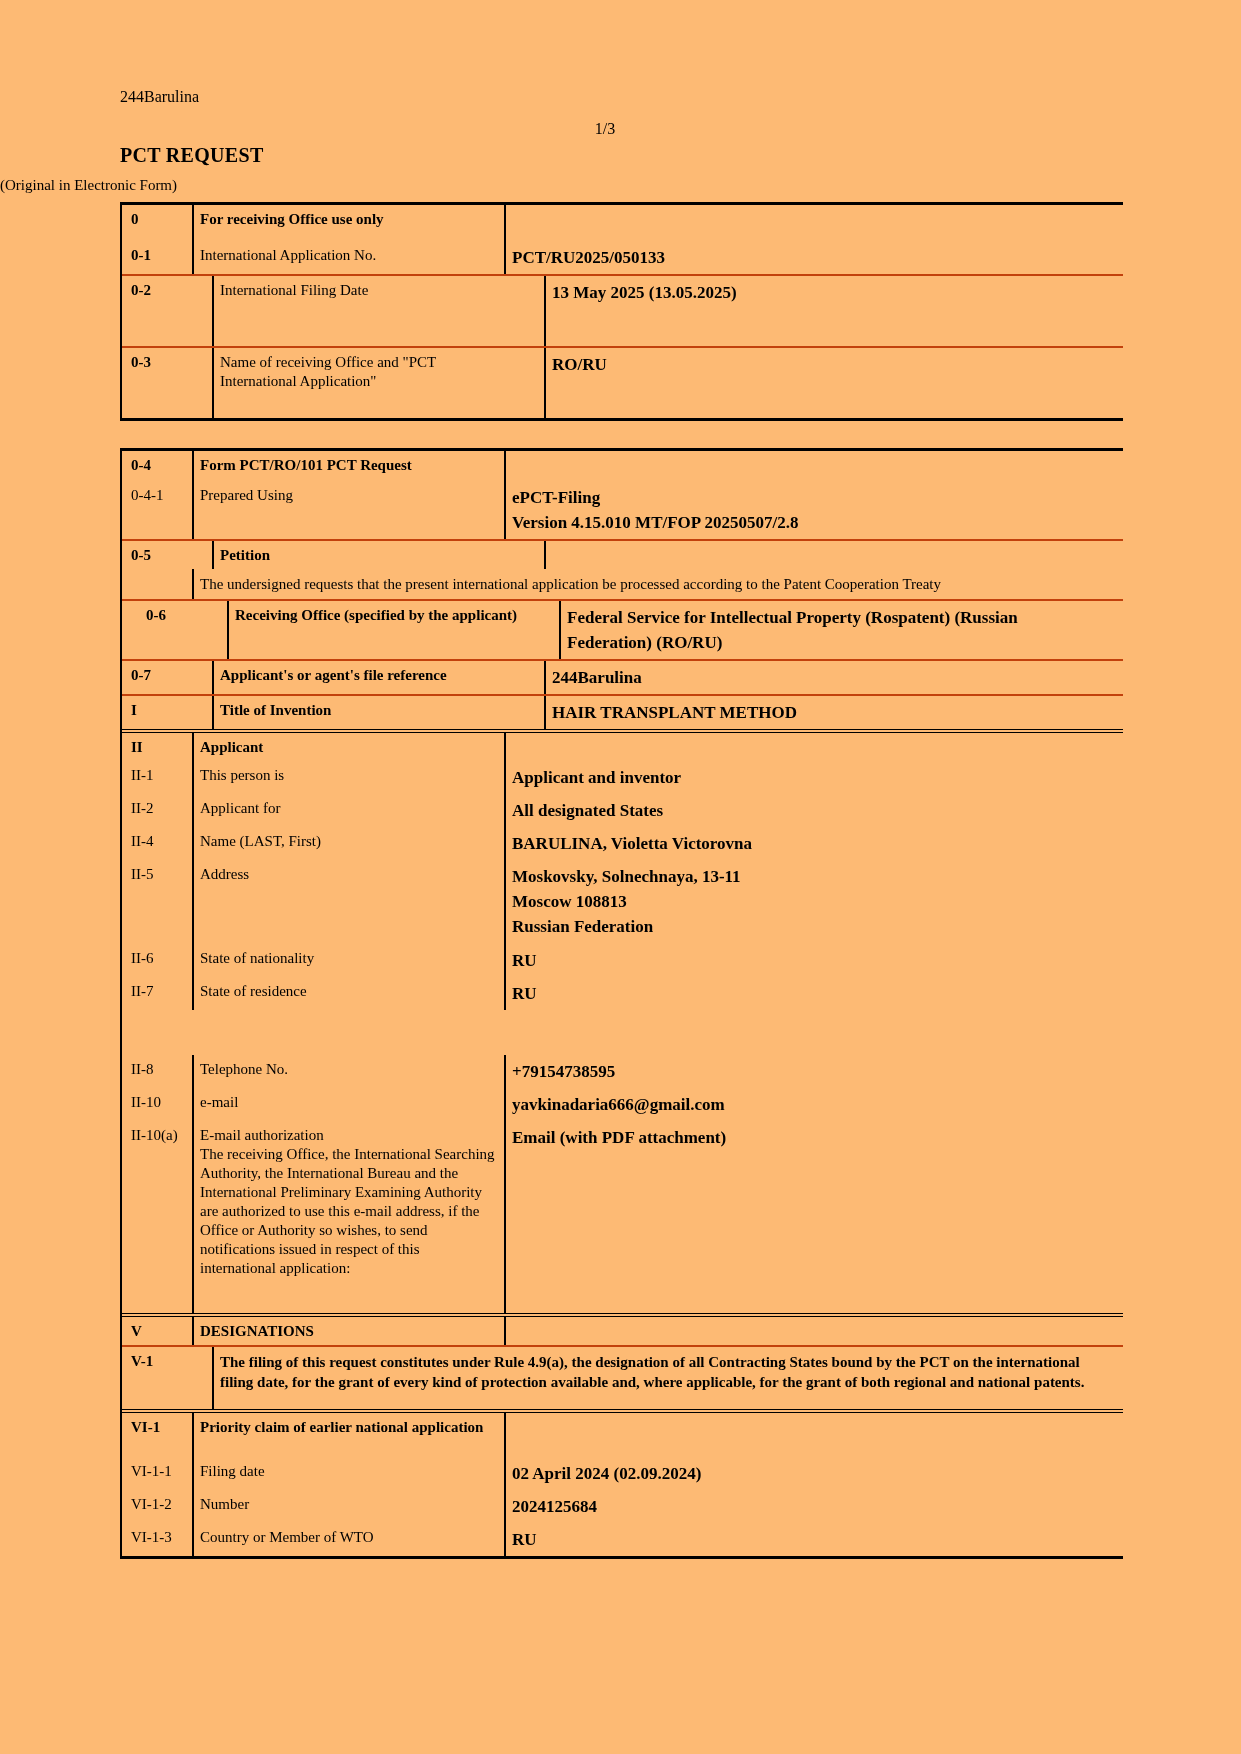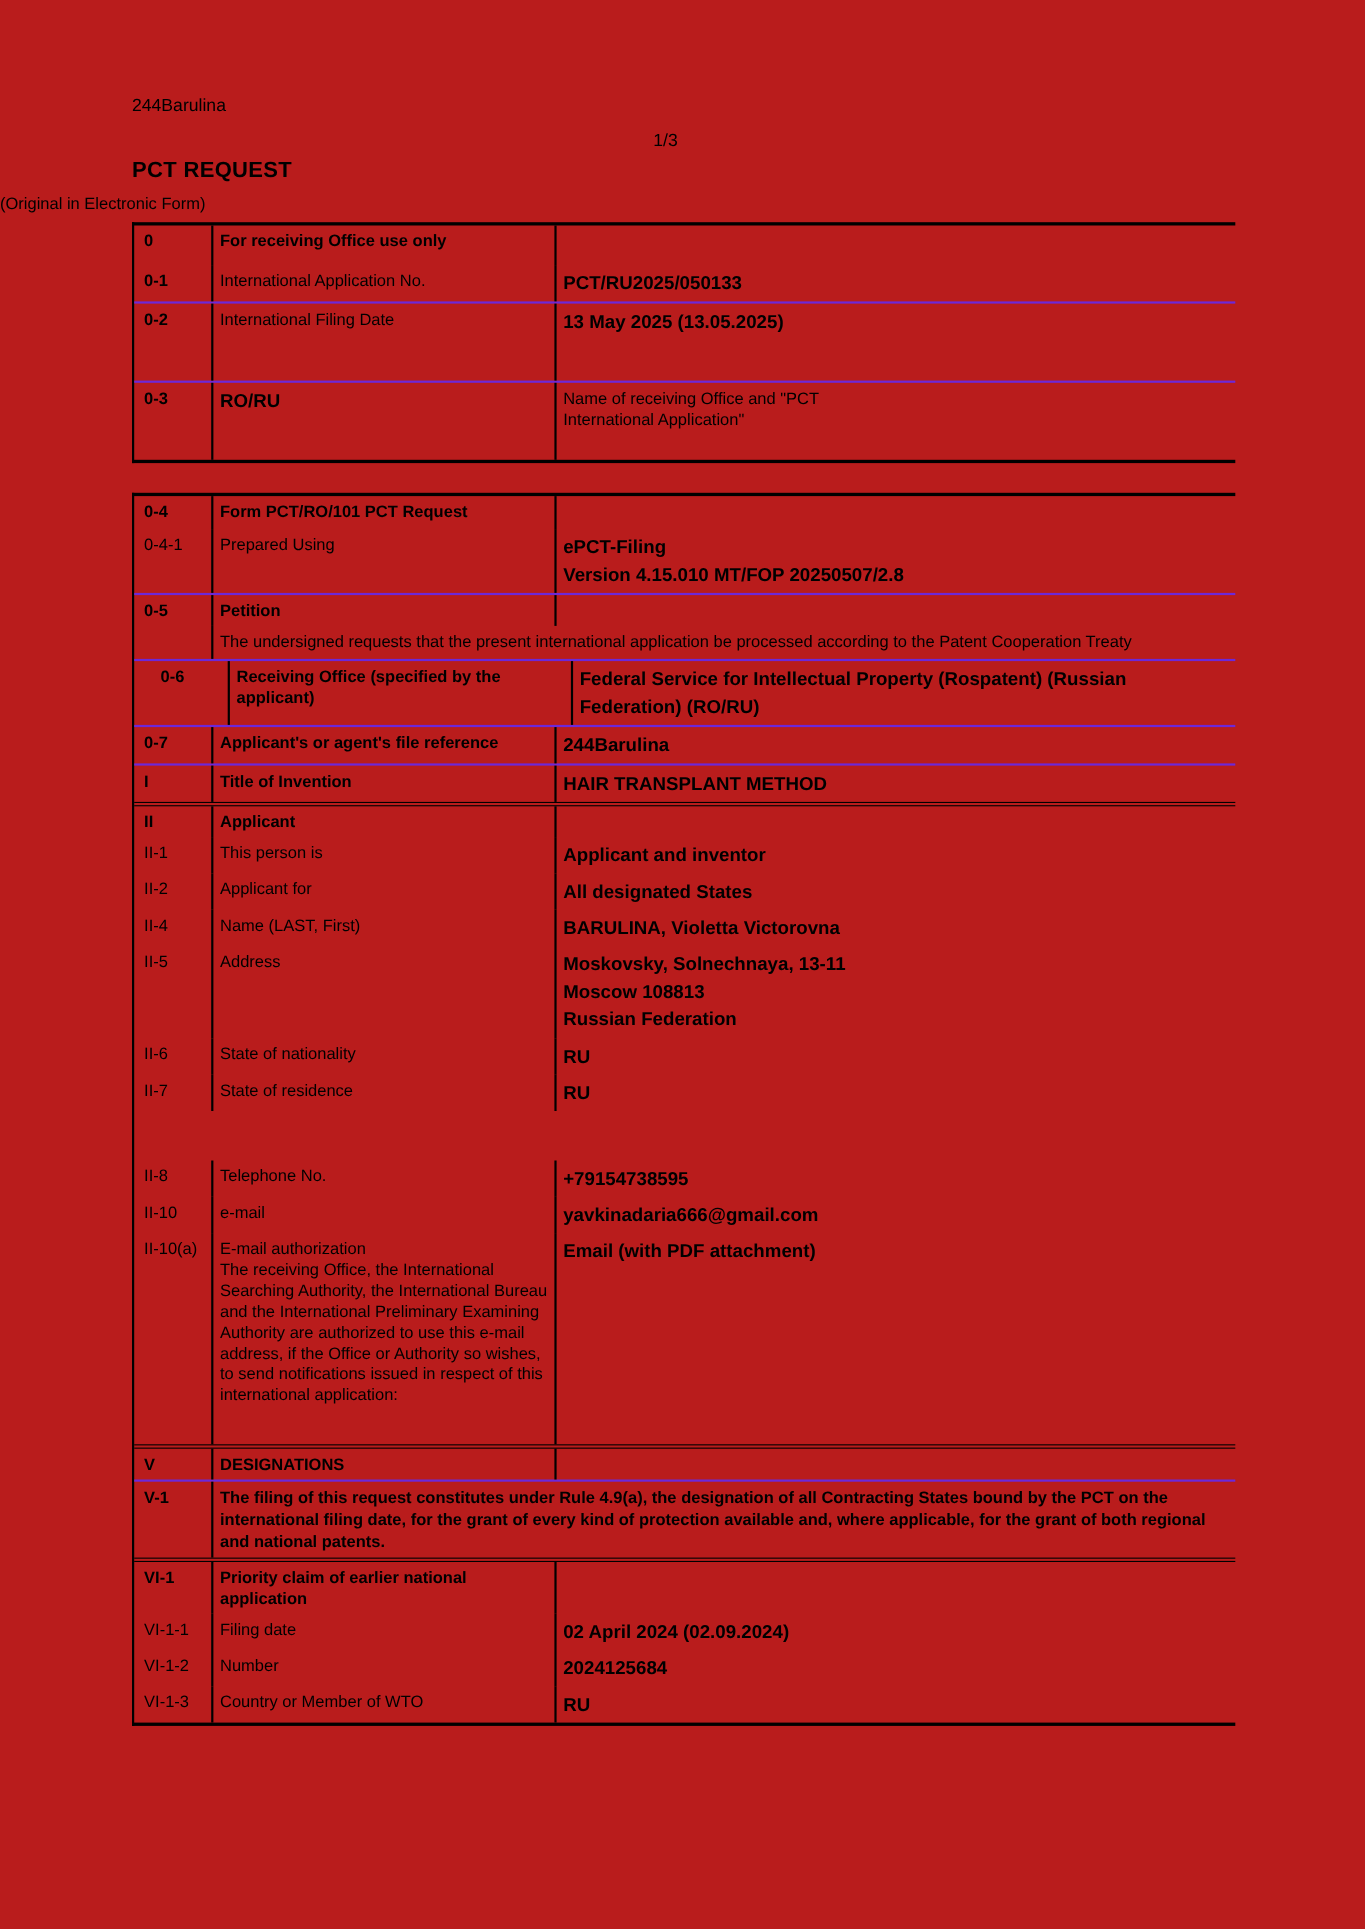--- a/index.html
+++ b/index.html
@@ -1,37 +1,37 @@
 <!DOCTYPE html>
 <html><head>
 <meta charset="utf-8">
 <style>
   * { margin:0; padding:0; box-sizing:border-box; }
   html,body { background:#e8e8e8; }
   .page {
-    position:relative; width:1241px; height:1754px; background:#b91c1c;
-    font-family:Liberation Sans, sans-serif; color:#000;
+    position:relative; width:1241px; height:1754px; background:#fdba74;
+    font-family:Liberation Serif, serif; color:#000;
     margin:0 auto; overflow:hidden;
   }
   .hdr-fileref { position:absolute; left:120px; top:88px; font-size:16px; }
   .hdr-page    { position:absolute; left:0; top:120px; width:1210px; text-align:center; font-size:16px; }
   .hdr-title   { position:absolute; left:120px; top:144px; font-size:20px; font-weight:bold; letter-spacing:.3px; }
   .hdr-sub     { position:absolute; left:0; top:177px; width:1210px; text-align:left; font-size:15px; }
 
   .form-table {
     position:absolute; left:120px; width:1003px;
     border-top:3px solid #000; border-bottom:3px solid #000; border-left:2px solid #000;
   }
   .t1 { top:202px; }
   .t2 { top:448px; }
 
   .row { display:grid; grid-template-columns:70px 312px 1fr; }
   .row.spanrow { grid-template-columns:70px 1fr; }
   .b-none   { border-top:0; }
-  .b-thin   { border-top:2px solid #6d28d9; }
+  .b-thin   { border-top:2px solid #c2410c;gap:20px; }
   .b-double { border-top:4px double #000; }
 
   .cell { white-space:pre-line; overflow:hidden; }
   .cell.code  { font-size:15px; padding:5px 2px 2px 9px; line-height:19px; }
   .cell.label { font-size:15px; padding:5px 6px 4px 6px; line-height:19px; border-left:2px solid #000; }
   .cell.value { font-size:17px; font-weight:bold; padding:4px 6px 4px 6px; line-height:25px; border-left:2px solid #000; }
   .cell.span  { font-size:15px; padding:5px 10px 4px 6px; line-height:20px; border-left:2px solid #000; }
   .bold { font-weight:bold; }
   .lh-tall { line-height:21px; }
 </style>
@@ -55,23 +55,23 @@
         <div class="cell label">International Application No.</div>
         <div class="cell value">PCT/RU2025/050133</div>
       </div>
       <div class="row b-thin" style="min-height: 72px;">
         <div class="cell code bold">0-2</div>
         <div class="cell label">International Filing Date</div>
         <div class="cell value">13 May 2025 (13.05.2025)</div>
       </div>
       <div class="row b-thin" style="min-height: 72px;">
         <div class="cell code bold">0-3</div>
-        <div class="cell value">RO/RU</div>
         <div class="cell label">Name of receiving Office and "PCT
 International Application"</div>
+        <div class="cell value">RO/RU</div>
       </div>
     </div>
   <div class="form-table t2" id="table-1">
       <div class="row b-none" style="min-height: 30px;">
         <div class="cell code bold">0-4</div>
         <div class="cell label bold">Form PCT/RO/101 PCT Request</div>
         <div class="cell value"></div>
       </div>
       <div class="row b-none" style="min-height: 56px;">
         <div class="cell code">0-4-1</div>

